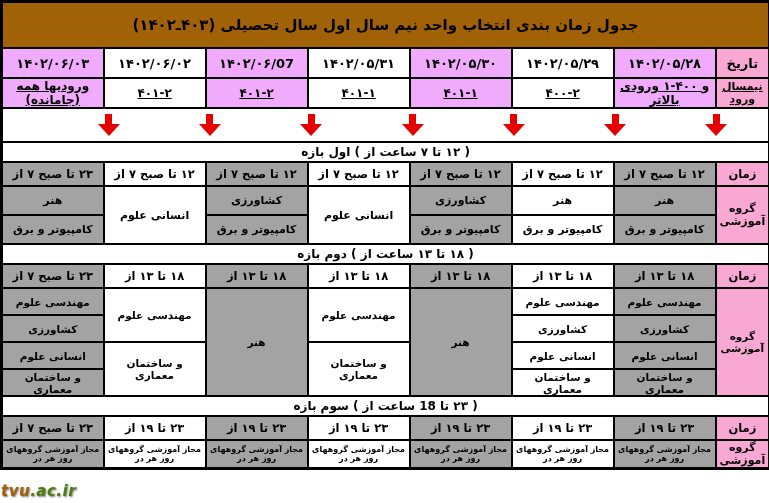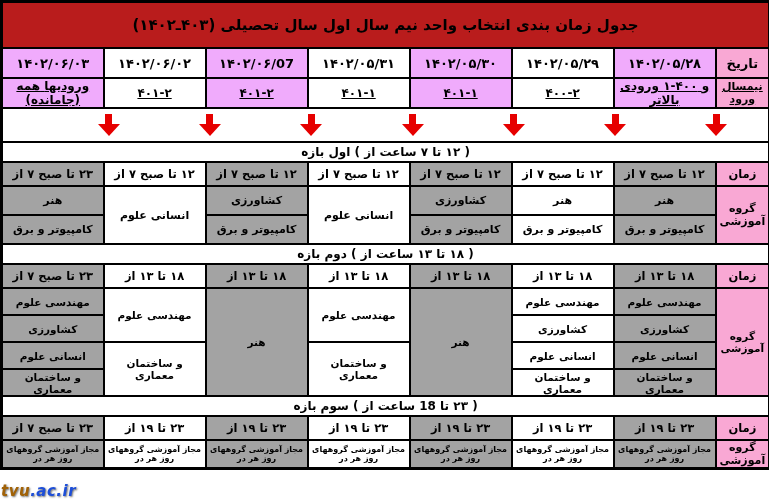--- a/index.html
+++ b/index.html
@@ -5,21 +5,21 @@
   html,body{margin:0;padding:0;background:#e8e8e8;}
   #page{width:769px;height:503px;position:relative;overflow:hidden;background:#fff;
         font-family:"DejaVu Sans",sans-serif;font-weight:bold;}
   table#sched{width:769px;border-collapse:collapse;table-layout:fixed;direction:rtl;}
   #sched td{border:2px solid #000;text-align:center;vertical-align:middle;
             padding:0 1px;overflow:hidden;color:#000;}
   #sched{border:3px solid #000;}
   col.hdr{width:54px;}
   col.dcol{width:102px;}
 
-  tr.r-title td{height:44px;background:#b91c1c;font-size:15px;border-bottom:3px solid #000;}
+  tr.r-title td{height:44px;background:#a16207;font-size:15px;border-bottom:3px solid #000;}
   tr.r-date td{height:28px;font-size:13px;}
   tr.r-cohort td{height:24px;font-size:12px;text-decoration:underline;}
   tr.r-arrows td{height:32px;background:#fff;}
   tr.r-band td{height:18px;font-size:12px;color:#e60000;background:#fff;}
   tr.r-time td{height:22px;font-size:11.5px;}
   tr.g1 td{height:27px;font-size:11px;}
   tr.g2 td{height:25px;font-size:10.5px;}
   tr.r-bottom td{height:26px;font-size:8px;}
 
   td.hcell{background:#f9a8d4;color:#000;font-size:12px;}
@@ -35,21 +35,21 @@
   .arrowbar .slot{flex:1;display:flex;justify-content:center;}
   .arrow{display:flex;flex-direction:column;align-items:center;}
   .arrow .stem{width:7px;height:10px;background:#e60000;}
   .arrow .head{width:0;height:0;border-left:11px solid transparent;
                border-right:11px solid transparent;border-top:12px solid #e60000;}
 
   #watermark{position:absolute;left:1px;bottom:3px;z-index:5;direction:ltr;
              font-style:italic;font-size:15px;letter-spacing:0.5px;
              text-shadow:1px 1px 2px rgba(0,0,0,.55);}
   #watermark .wm1{color:#a16207;}
-  #watermark .wm2{color:#1d4ed8;}
+  #watermark .wm2{color:#4d7c0f;}
 </style>
 </head>
 <body>
 
 <div id="page">
   <table id="sched">
     <colgroup>
       <col class="hdr">
         <col class="dcol">
         <col class="dcol">

